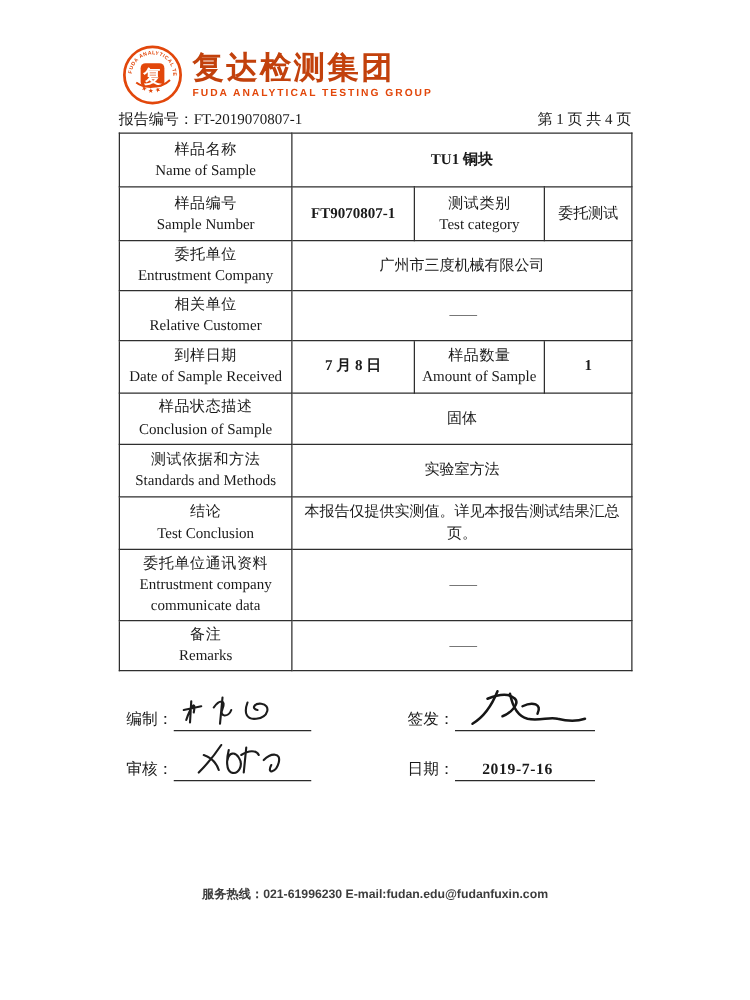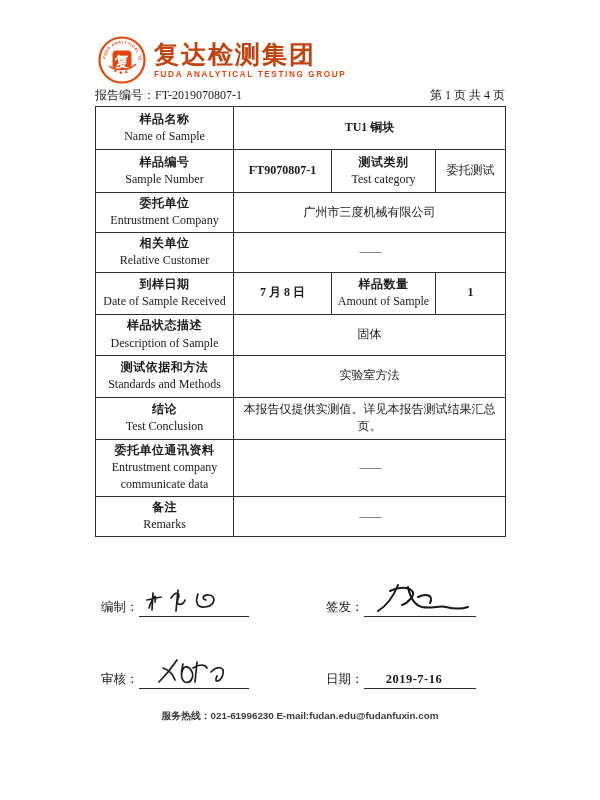--- a/index.html
+++ b/index.html
@@ -17,33 +17,33 @@
              font-size:8.2px; color:#e2470b; letter-spacing:1.6px; margin-top:2px; white-space:nowrap; }
 
   
   .report-line { display:flex; justify-content:space-between; align-items:flex-end;
                  margin-top:3px; font-size:12px; line-height:15px; }
 
   
   table.info { width:410px; border-collapse:collapse; margin-top:3px; table-layout:fixed; }
   table.info td { border:1px solid #2e2e2e; text-align:center; vertical-align:middle;
                   padding:2px 4px; font-size:12px; line-height:1.45; }
-  .lbl-cn { font-size:12px; letter-spacing:0.5px;font-weight:bold; }
+  .lbl-cn { font-size:12px; letter-spacing:0.5px; }
   .lbl-en { font-size:12px; }
   .val { font-size:12.5px; }
   .val.bold { font-weight:bold; }
   .dash { color:#777; letter-spacing:-2px; font-weight:bold; }
   tr.h43 td{ height:43px; } tr.h38 td{ height:38px; } tr.h36 td{ height:36px; }
   tr.h42 td{ height:42px; } tr.h41 td{ height:41px; } tr.h44 td{ height:44px; }
   tr.h57 td{ height:57px;margin-top:30px; } tr.h40 td{ height:40px; }
 
   
   .signoff { margin-top:30px; margin-left:6px; width:400px;
              display:grid; grid-template-columns:225px 175px; row-gap:22px; }
-  .sig-item { display:flex; align-items:flex-end; font-size:12.5px;margin-top:32px; }
+  .sig-item { display:flex; align-items:flex-end; font-size:12.5px; }
   .sig-label { white-space:nowrap; padding-bottom:1px; }
   .sig-line { position:relative; border-bottom:1.4px solid #2a2a2a; height:18px; }
   .sig-line.w110 { width:110px; } .sig-line.w112 { width:112px; }
   .sig-svg { position:absolute; left:4px; bottom:0; overflow:visible; }
   .date-val { position:absolute; left:0; right:11px; bottom:1px; text-align:center;
               font-size:12.5px; font-weight:600; letter-spacing:0.5px; }
 
   
   .footer { position:absolute; left:0; right:0; top:707px; text-align:center;
             font-family:"Liberation Sans","DejaVu Sans",sans-serif;
@@ -139,21 +139,21 @@
       <td>
         <div class="lbl-cn">样品数量</div>
         <div class="lbl-en">Amount of Sample</div>
       </td>
       <td class="val bold">1</td>
     </tr>
 
     <tr class="h41">
       <td>
         <div class="lbl-cn">样品状态描述</div>
-        <div class="lbl-en">Description of Sample</div>
+        <div class="lbl-en">Conclusion of Sample</div>
       </td>
       <td colspan="3" class="val">固体</td>
     </tr>
 
     <tr class="h42">
       <td>
         <div class="lbl-cn">测试依据和方法</div>
         <div class="lbl-en">Standards and Methods</div>
       </td>
       <td colspan="3" class="val">实验室方法</td>

